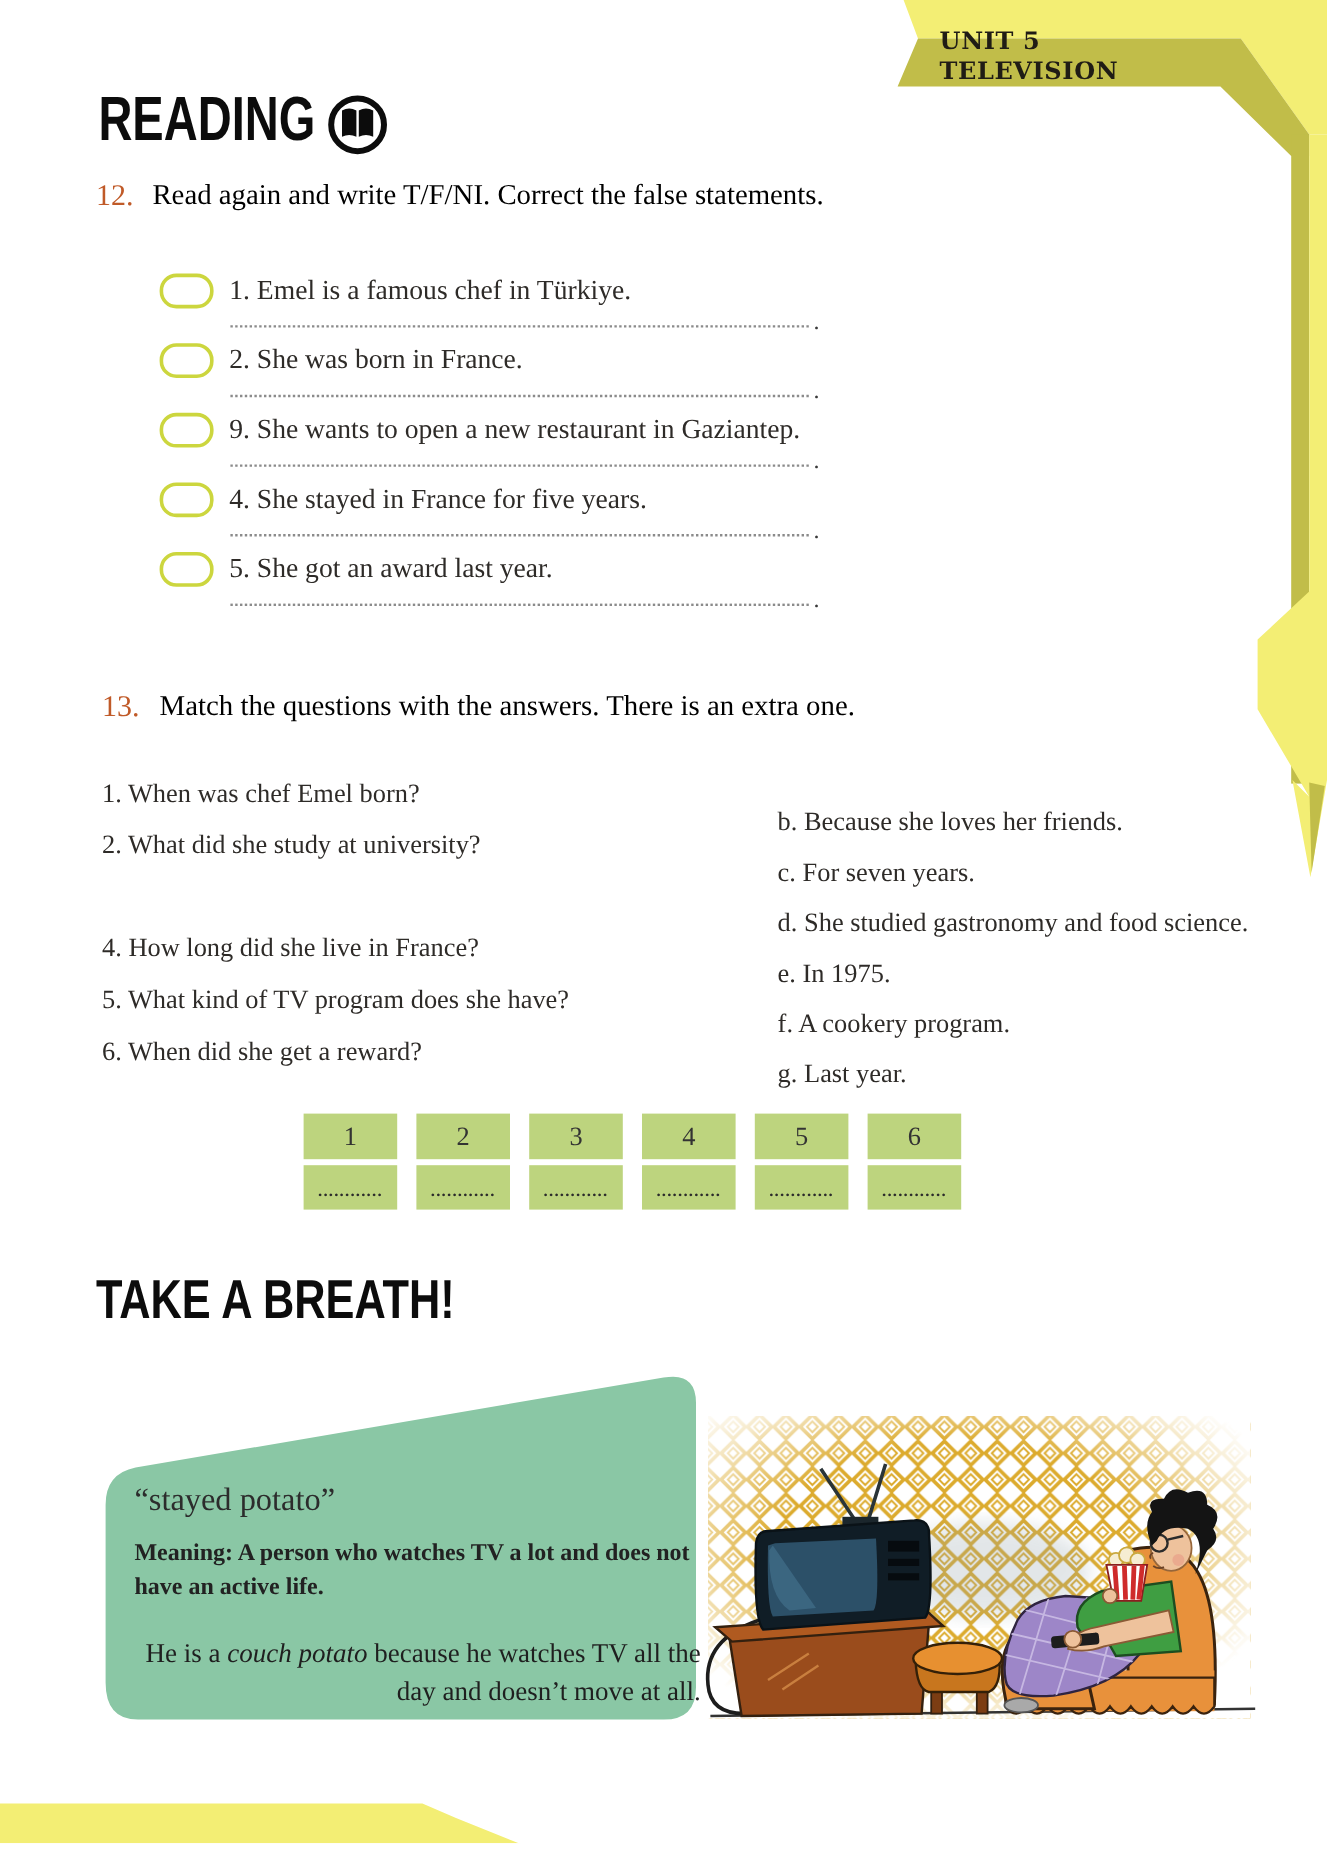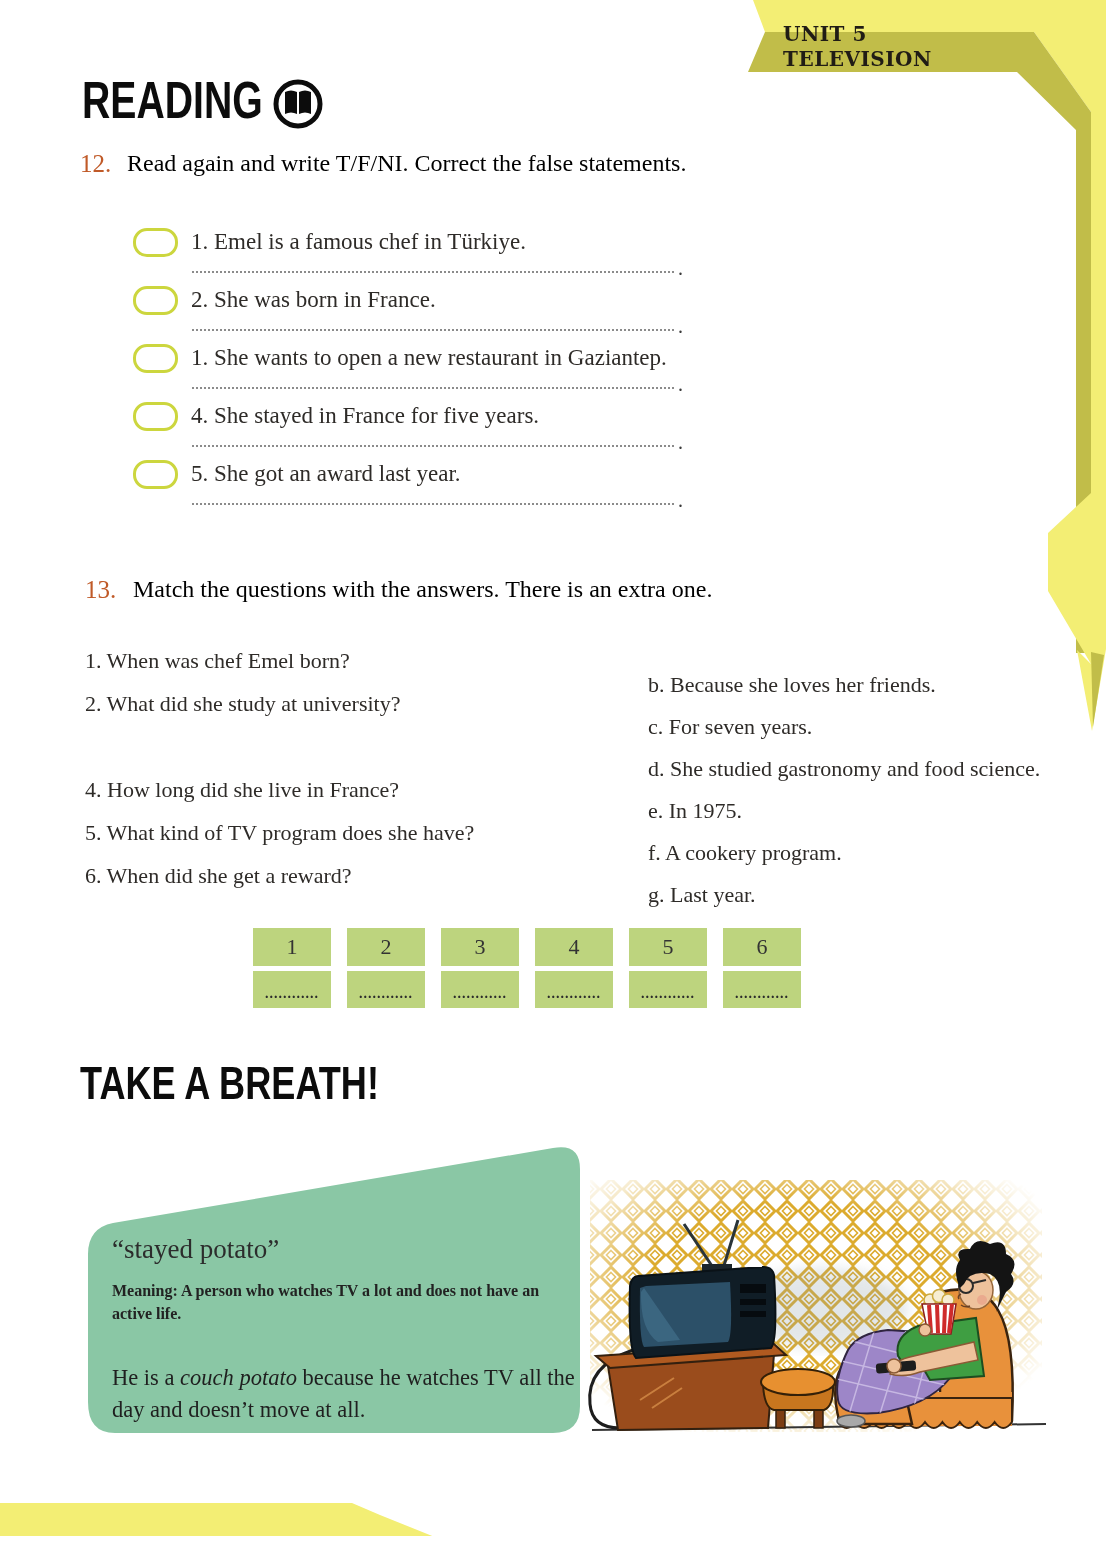--- a/index.html
+++ b/index.html
@@ -26,24 +26,24 @@
   
   .qitem,.aitem{position:absolute;font-size:22px;color:#2e2b28;white-space:nowrap;}
   .qitem{left:85px;} .aitem{left:648px;}
   
   .cell{position:absolute;width:78px;height:38px;background:var(--table_green,#bdd47e);
         display:flex;align-items:center;justify-content:center;font-size:22px;color:#333;}
   .cell.blank{height:37px;font-size:14px;font-weight:700;letter-spacing:1px;color:#2b2b2b;
         align-items:flex-end;padding-bottom:6px;box-sizing:border-box;}
   
   .idiom-title{position:absolute;left:112px;top:1234px;font-size:27px;color:#2c2c2c;}
-  .idiom-meaning{position:absolute;left:112px;top:1280px;width:470px;font-size:16px;
+  .idiom-meaning{position:absolute;left:112px;top:1280px;width:470px;font-size:20px;
                  font-weight:700;color:#222;line-height:1.42;}
   .idiom-example{position:absolute;left:112px;top:1362px;width:472px;font-size:22.5px;
-                 color:#1f1f1f;line-height:1.42;}
+                 color:#1f1f1f;line-height:1.42;text-align:right;}
   .idiom-example .it{font-style:italic;}
   
   .pagenum{position:absolute;left:540px;top:1498px;width:60px;text-align:center;
            font-family:"Liberation Sans",sans-serif;font-size:27px;color:#7f1d1d;margin-top:35px;}
 </style>
 </head>
 <body>
 
 <div id="page" style="--accent_yellow: #f3ee74; --accent_olive: #c1bd49; --checkbox_yellow: #ccd63e; --table_green: #bdd47e; --idiom_teal: #8ac7a5; --number_orange: #c05a28; --text_dark: #2f2b28;">
 
@@ -78,21 +78,21 @@
   </div>
 
   <div class="ansbox" style="left:133px;top:286px;"></div>
   <div class="stmt" style="top:287px;">2. She was born in France.</div>
   <div class="dotwrap" style="top:317px;">
     <span class="dotline"></span>
     <span class="dotperiod">.</span>
   </div>
 
   <div class="ansbox" style="left:133px;top:344px;"></div>
-  <div class="stmt" style="top:345px;">1. She wants to open a new restaurant in Gaziantep.</div>
+  <div class="stmt" style="top:345px;">9. She wants to open a new restaurant in Gaziantep.</div>
   <div class="dotwrap" style="top:375px;">
     <span class="dotline"></span>
     <span class="dotperiod">.</span>
   </div>
 
   <div class="ansbox" style="left:133px;top:402px;"></div>
   <div class="stmt" style="top:403px;">4. She stayed in France for five years.</div>
   <div class="dotwrap" style="top:433px;">
     <span class="dotline"></span>
     <span class="dotperiod">.</span>

